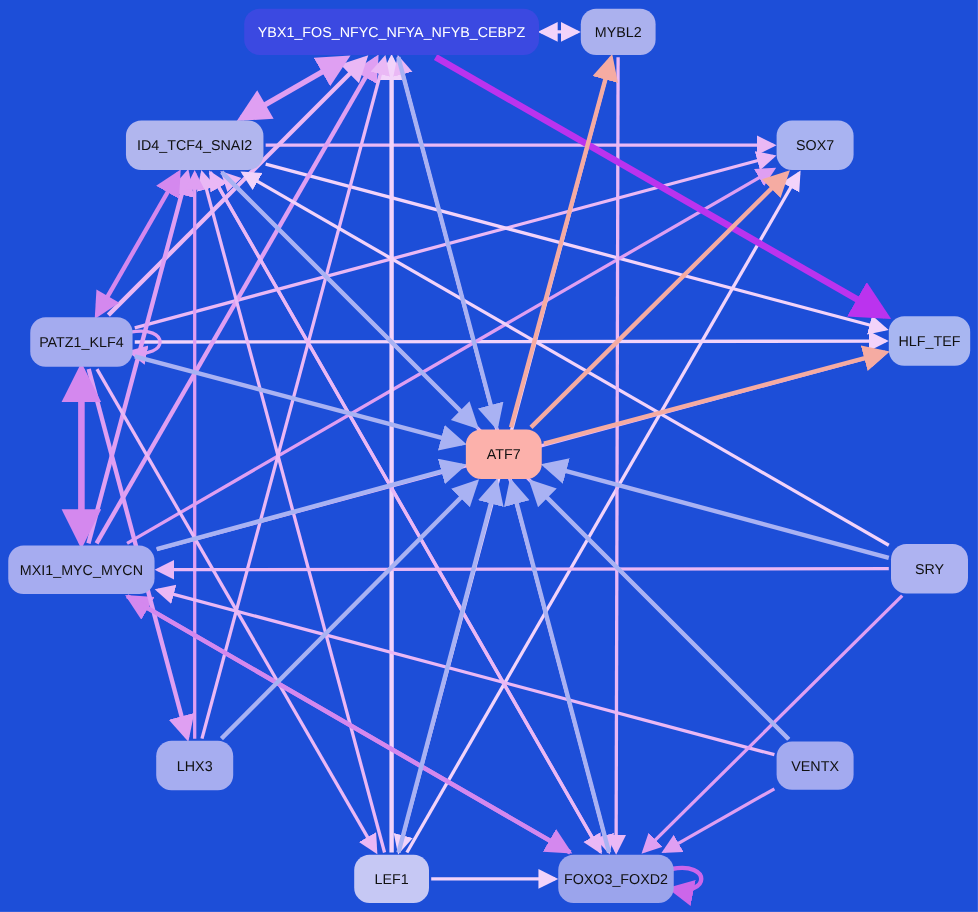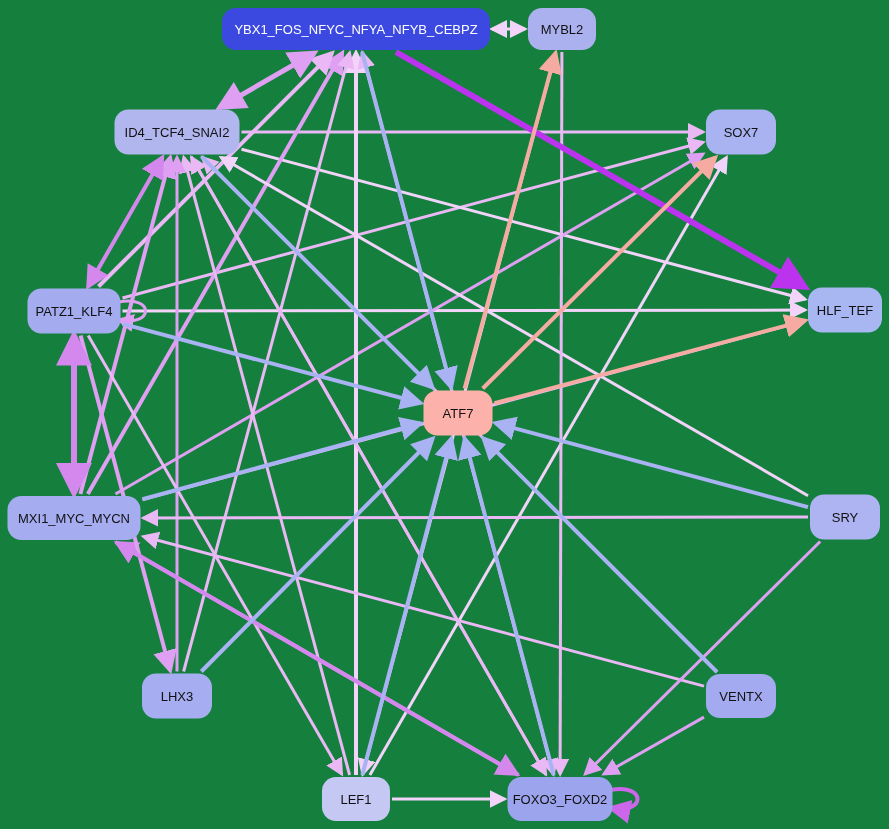--- a/index.html
+++ b/index.html
@@ -1,16 +1,16 @@
 <!DOCTYPE html>
 <html><head>
 <meta charset="utf-8">
 <style>
   html,body{margin:0;padding:0;background:#ffffff;}
-  #stage{position:relative;width:889px;height:829px;background:#15803d;overflow:hidden;
+  #stage{position:relative;width:889px;height:829px;background:#1d4ed8;overflow:hidden;
          font-family:"Liberation Sans", sans-serif;}
   svg text{font-family:"Liberation Sans", sans-serif;font-size:13px;}
 </style>
 </head>
 <body>
 
 <div id="stage"><svg width="889" height="829" viewBox="0 0 889 829">
       <defs>
         <marker id="ah-pale" markerWidth="7" markerHeight="7" refX="5" refY="3" orient="auto" markerUnits="strokeWidth">
           <path d="M0,0 L6,3 L0,6 Z" fill="#f2d3fa"></path>

